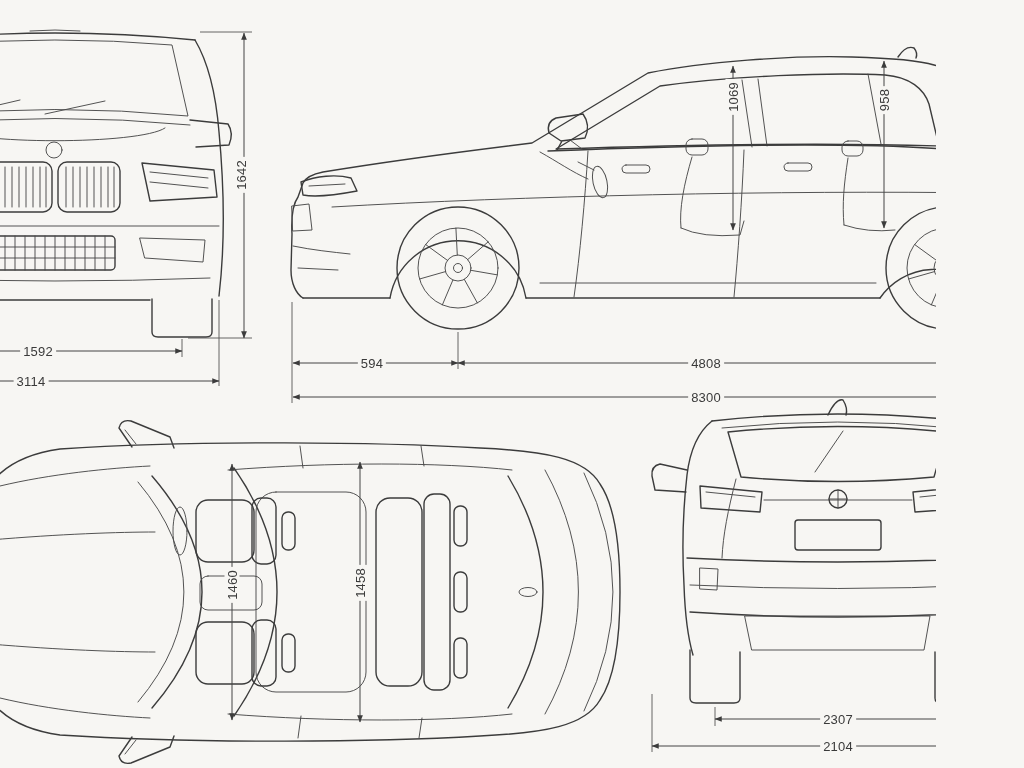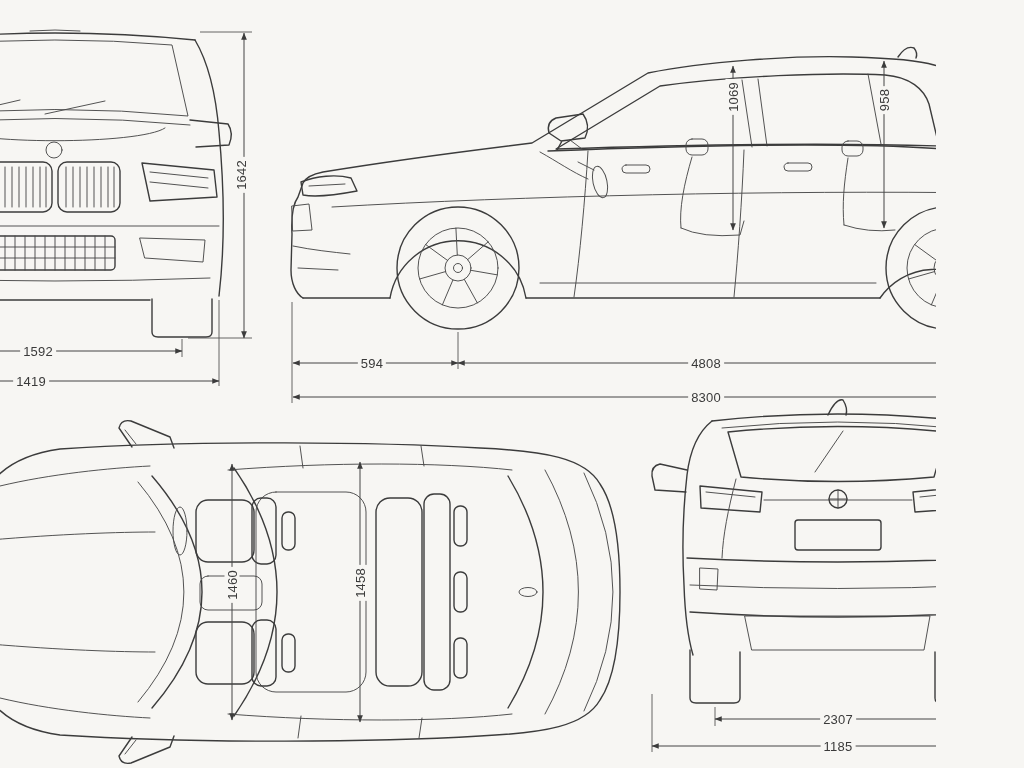--- a/index.html
+++ b/index.html
@@ -188,28 +188,28 @@
       <line class="dim" x1="360" y1="462" x2="360" y2="722" marker-start="url(#arw)" marker-end="url(#arw)"></line>
 
       <path class="ext" d="M 715,707 V 726 M 960,707 V 726 M 652,694 V 752 M 1023,694 V 752"></path>
       <line class="dim" x1="715" y1="719" x2="960" y2="719" marker-start="url(#arw)" marker-end="url(#arw)"></line>
       <line class="dim" x1="652" y1="746" x2="1023" y2="746" marker-start="url(#arw)" marker-end="url(#arw)"></line>
     </g>
   </svg>
 
   <span class="dim-label rot" style="left:241px;top:175px">1642</span>
   <span class="dim-label" style="left:38px;top:351px">1592</span>
-  <span class="dim-label" style="left:31px;top:381px">1419</span>
+  <span class="dim-label" style="left:31px;top:381px">3114</span>
 
   <span class="dim-label rot" style="left:733px;top:97px">1069</span>
   <span class="dim-label rot" style="left:884px;top:100px">958</span>
   <span class="dim-label" style="left:372px;top:363px">594</span>
   <span class="dim-label" style="left:706px;top:363px">4808</span>
   <span class="dim-label" style="left:1020px;top:363px">9</span>
   <span class="dim-label" style="left:706px;top:397px">8300</span>
 
   <span class="dim-label rot" style="left:232px;top:585px">1460</span>
   <span class="dim-label rot" style="left:360px;top:583px">1458</span>
 
   <span class="dim-label" style="left:838px;top:719px">2307</span>
-  <span class="dim-label" style="left:838px;top:746px">1185</span>
+  <span class="dim-label" style="left:838px;top:746px">2104</span>
 
 </div>
 
 </body></html>

